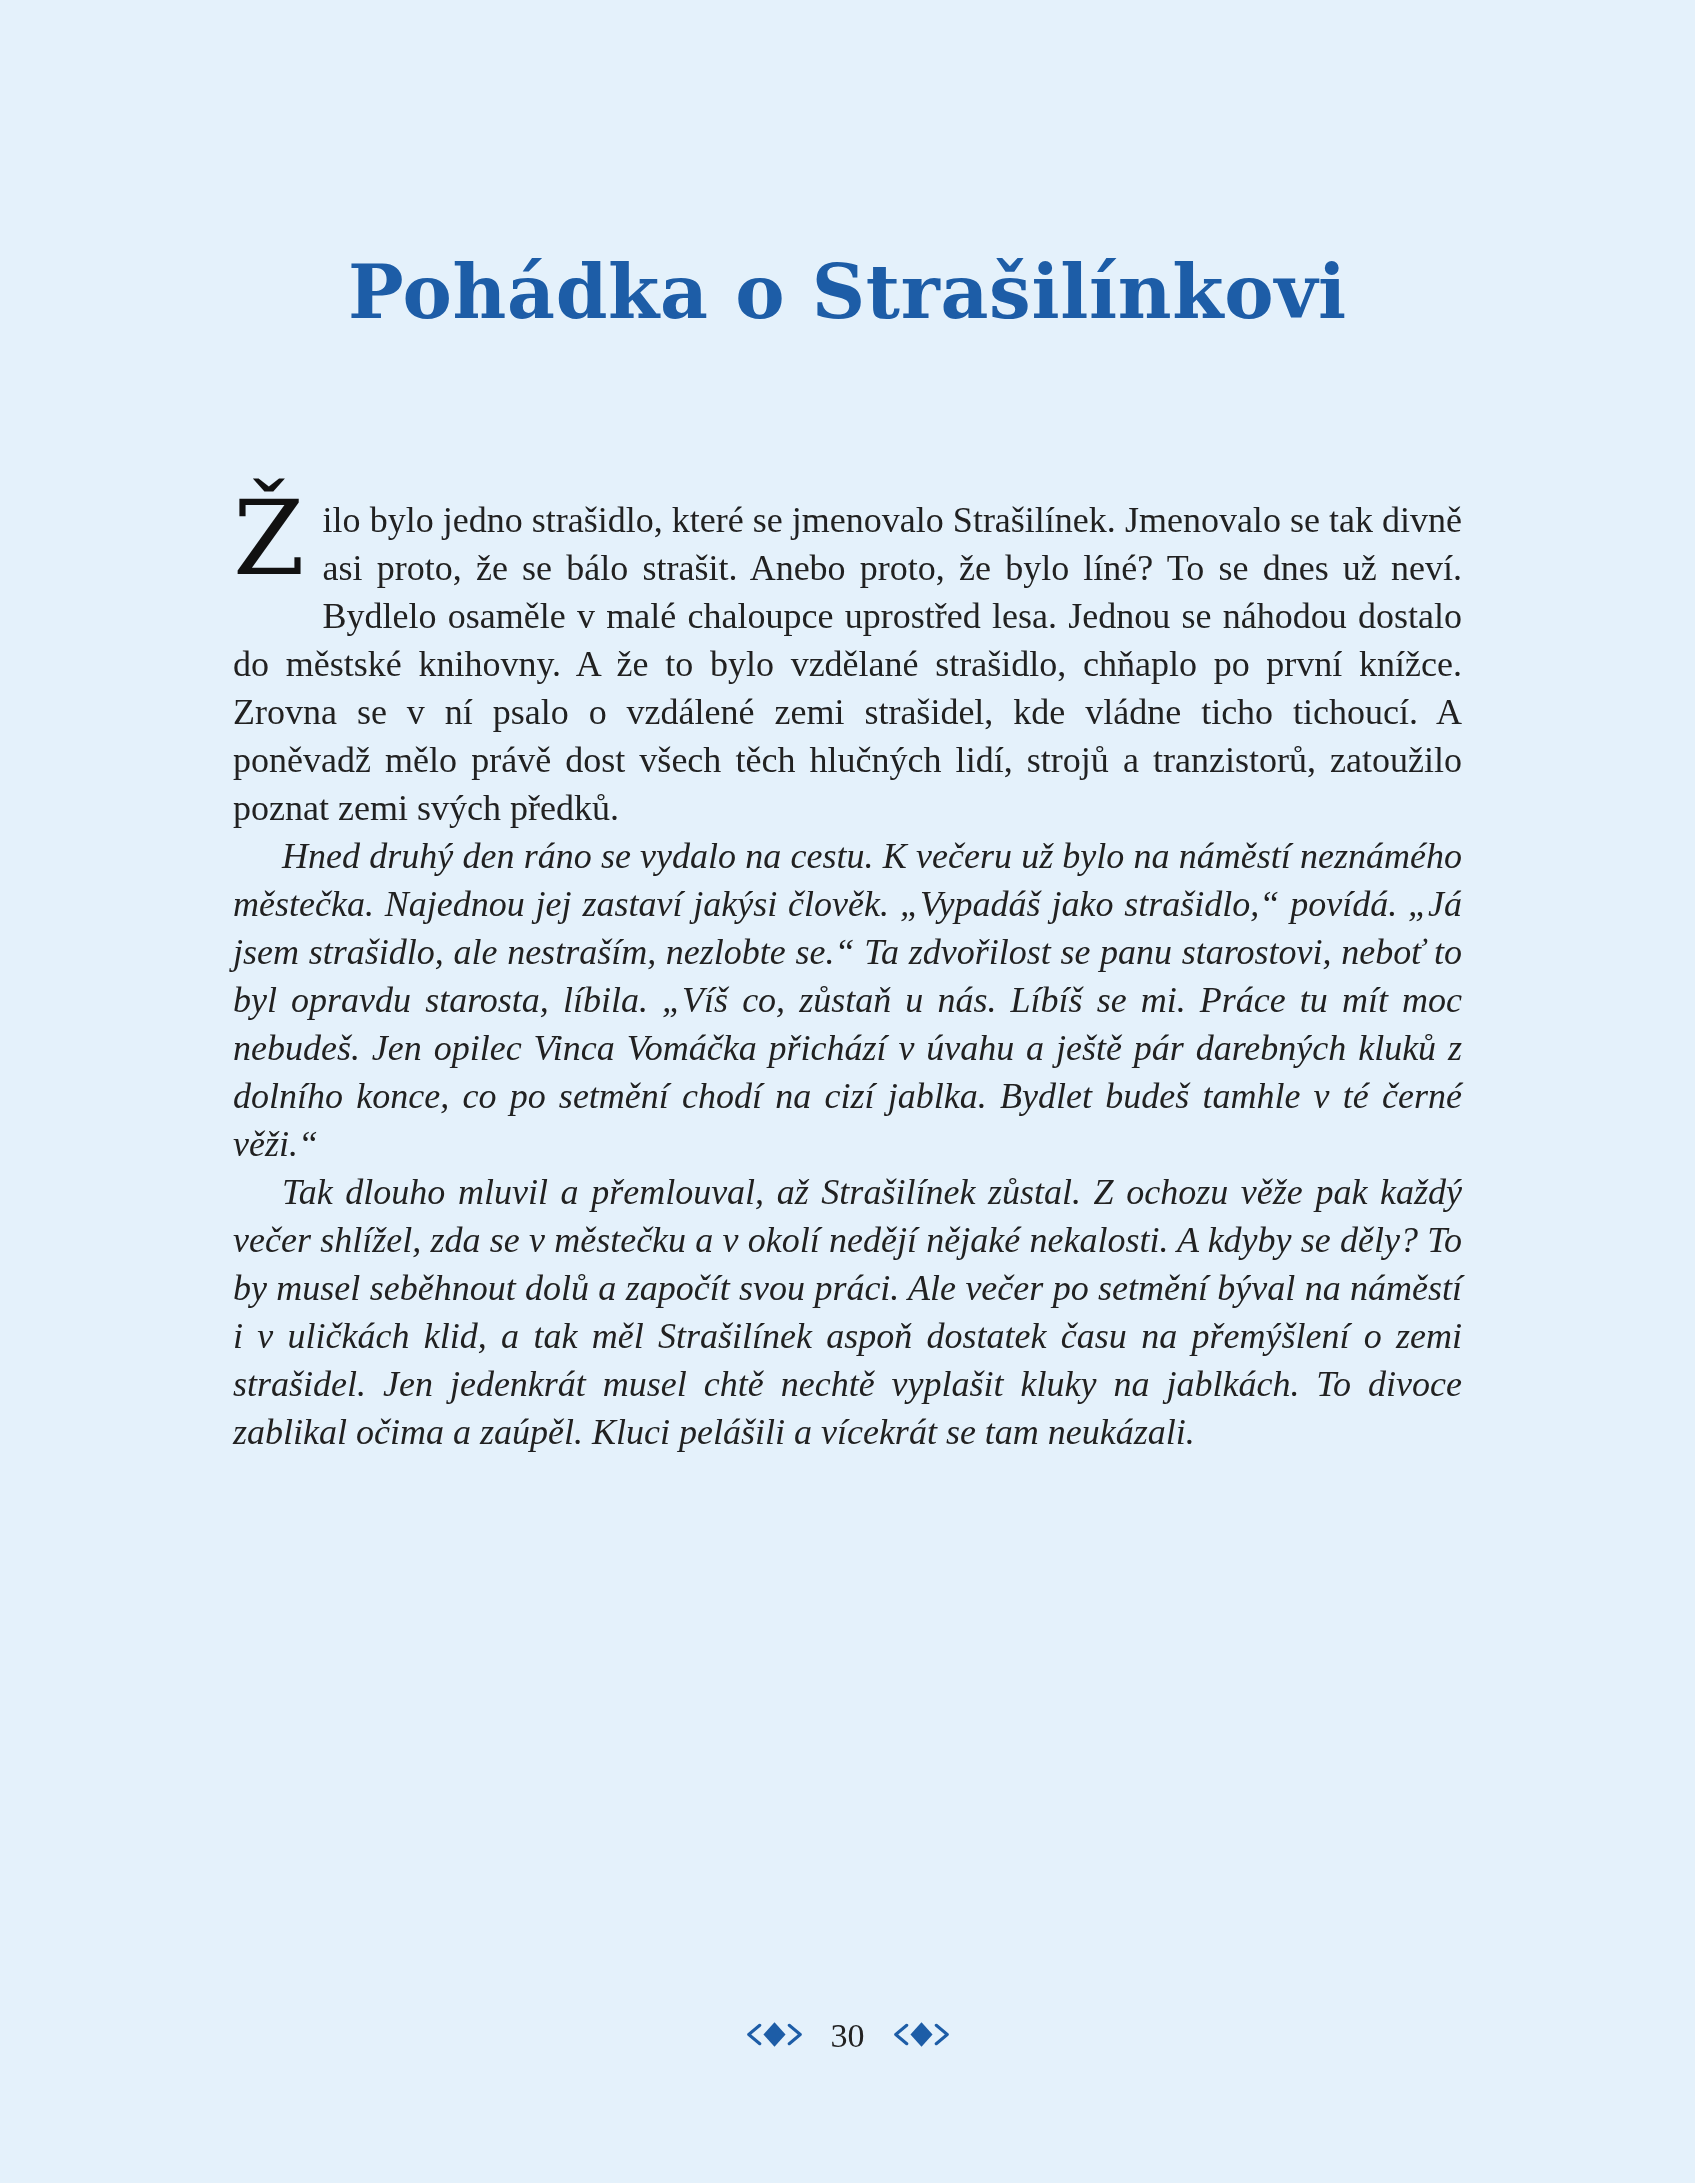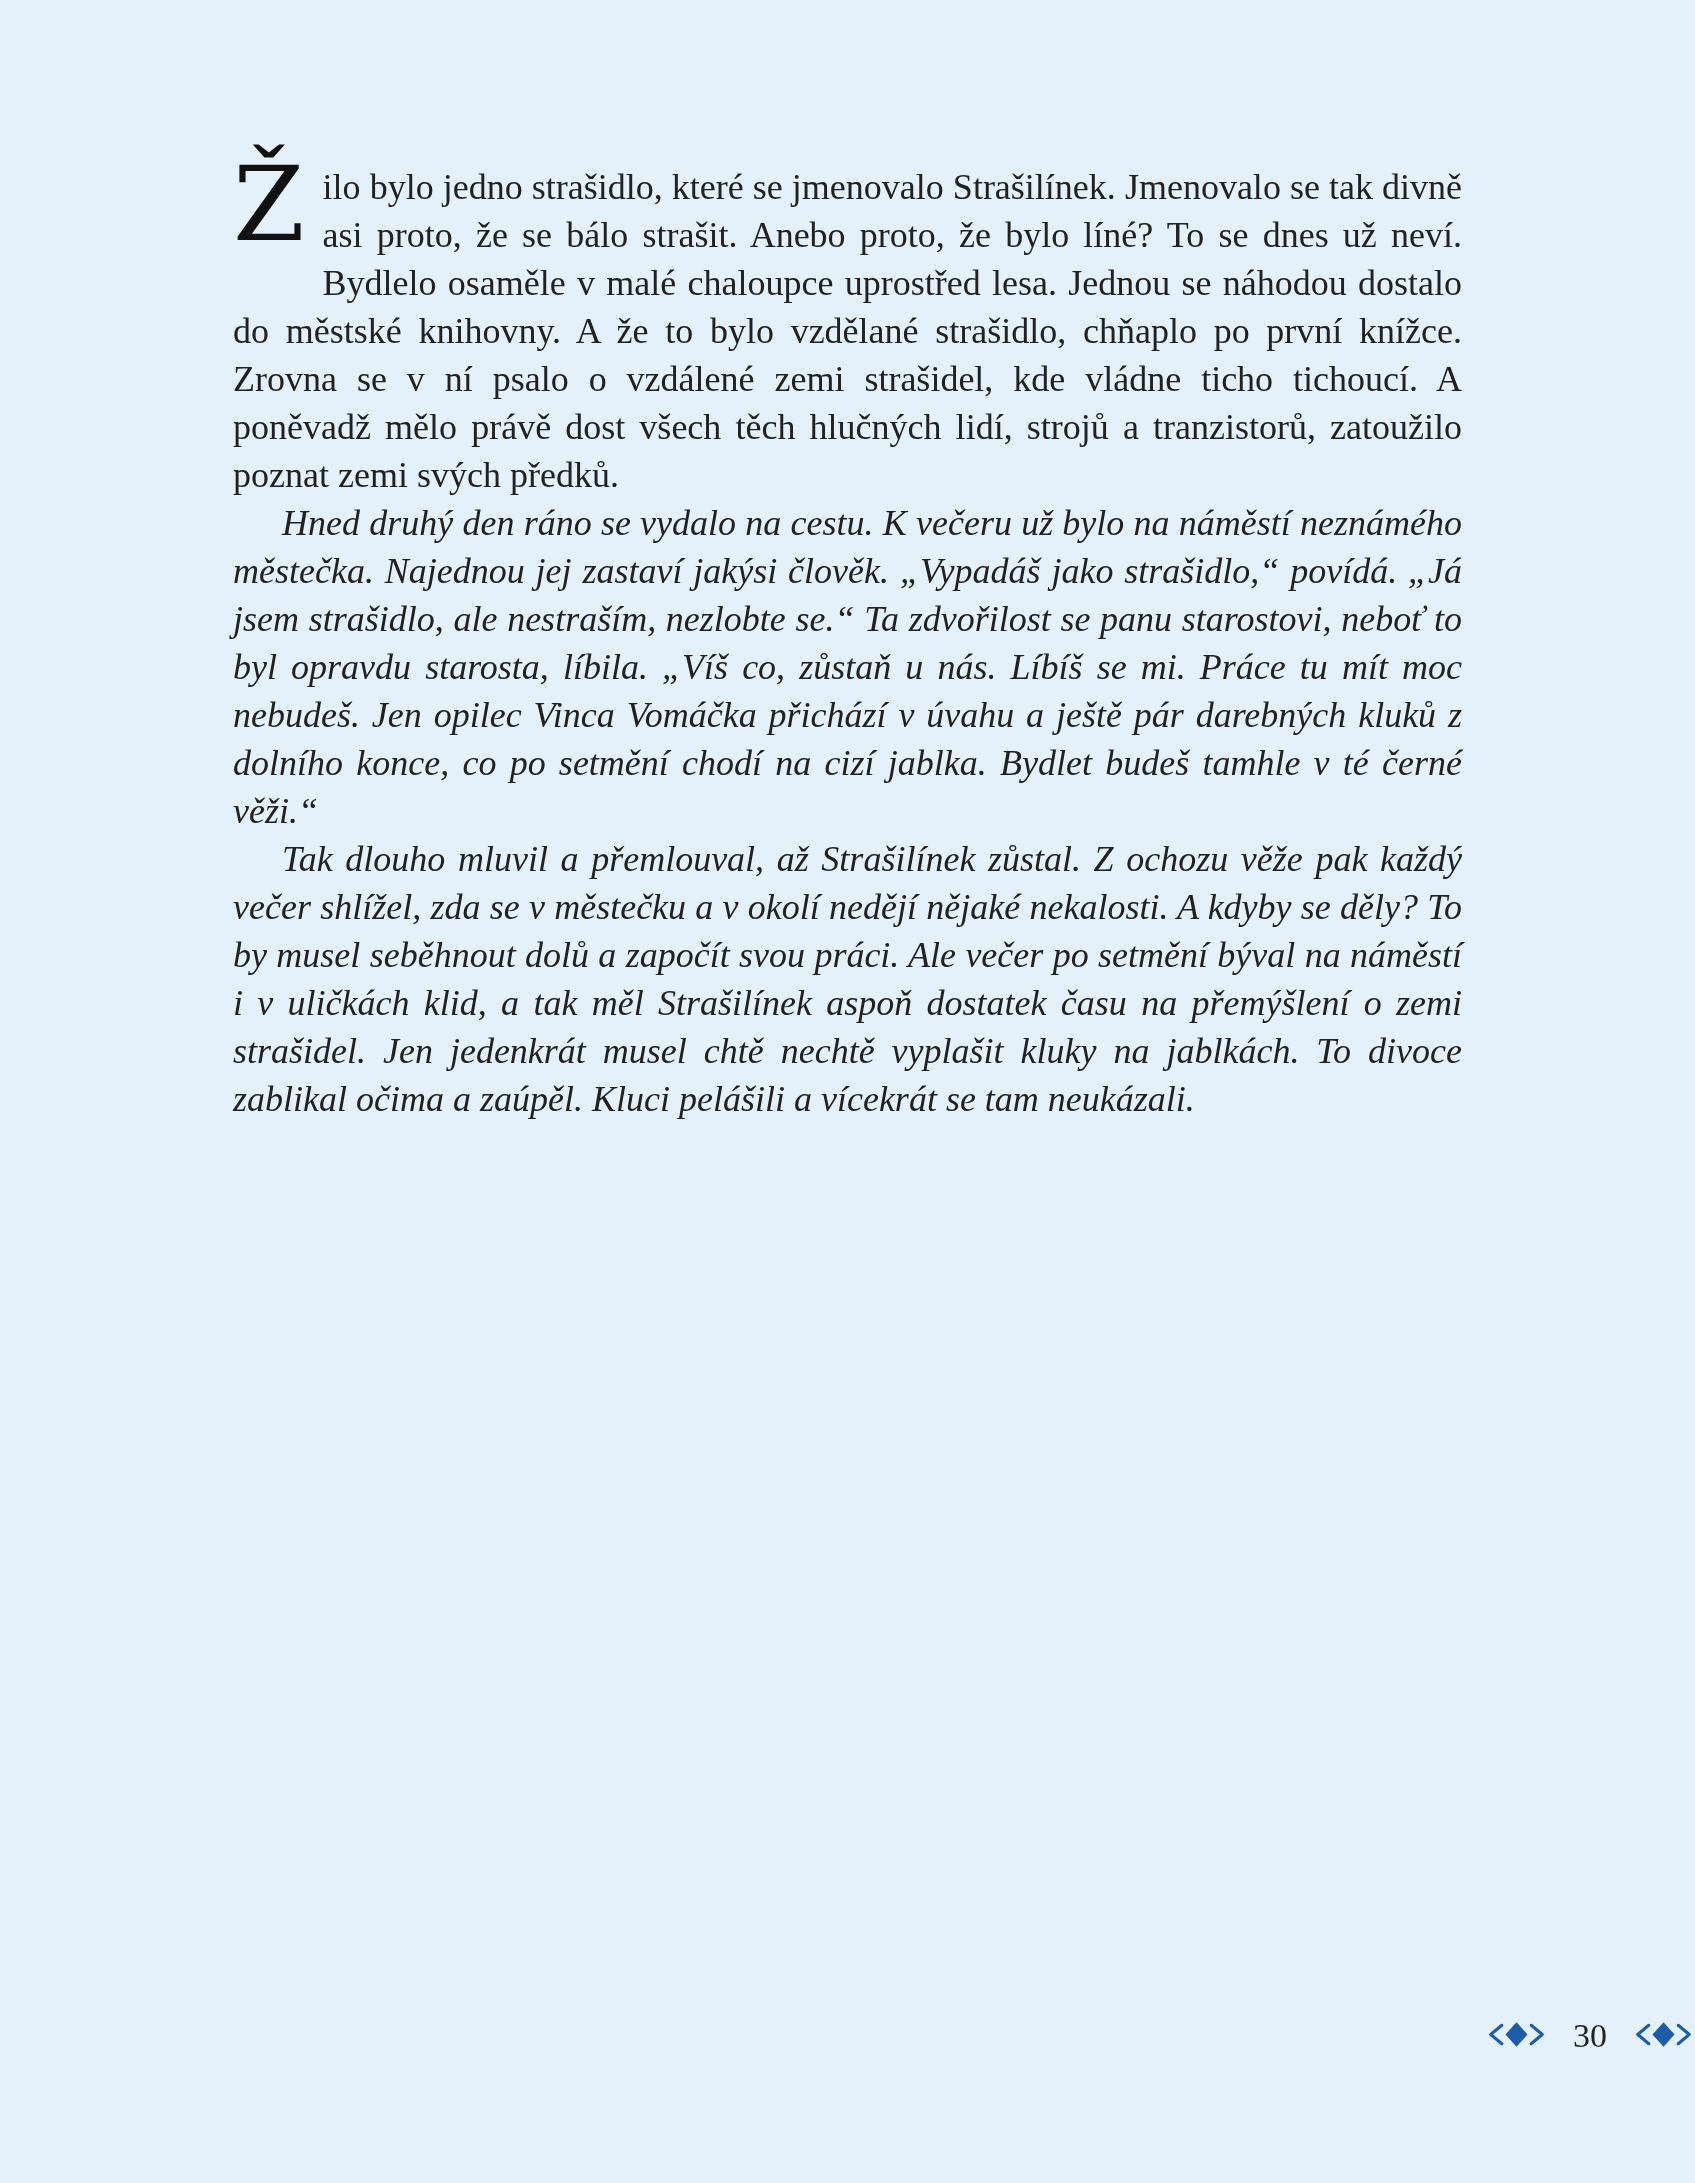--- a/index.html
+++ b/index.html
@@ -57,38 +57,39 @@
     color: #111111;
     font-weight: 400;
   }
   .footer {
     position: absolute;
     left: 0;
     right: 0;
     top: 2016px;
     display: flex;
     align-items: center;
-    justify-content: flex-end;
+    justify-content: center;
     gap: 25px;
   }
   .page-number {
     font-size: 34px;
     color: #222222;
     line-height: 1;
     padding-top: 2.7px;
   }
   .ornament {
     display: block;
   }
 </style>
 </head>
 <body>
 
 <div class="page">
 
+  <h1 class="title">Pohádka o Strašilínkovi</h1>
 
   <div class="body-text">
     <p class="para-first"><span class="drop-cap">Ž</span><span>ilo bylo jedno strašidlo, které se jmenovalo Strašilínek. Jmenovalo se tak divně asi proto, že se bálo strašit. Anebo proto, že bylo líné? To se dnes už neví. Bydlelo osaměle v malé chaloupce uprostřed lesa. Jednou se náhodou dostalo do městské knihovny. A že to bylo vzdělané strašidlo, chňaplo po první knížce. Zrovna se v ní psalo o vzdálené zemi strašidel, kde vládne ticho tichoucí. A poněvadž mělo právě dost všech těch hlučných lidí, strojů a tranzistorů, zatoužilo poznat zemi svých předků.</span></p>
     <p class="para-indent">Hned druhý den ráno se vydalo na cestu. K večeru už bylo na náměstí neznámého městečka. Najednou jej zastaví jakýsi člověk. „Vypadáš jako strašidlo,“ povídá. „Já jsem strašidlo, ale nestraším, nezlobte se.“ Ta zdvořilost se panu starostovi, neboť to byl opravdu starosta, líbila. „Víš co, zůstaň u nás. Líbíš se mi. Práce tu mít moc nebudeš. Jen opilec Vinca Vomáčka přichází v úvahu a ještě pár darebných kluků z dolního konce, co po setmění chodí na cizí jablka. Bydlet budeš tamhle v té černé věži.“</p>
     <p class="para-indent">Tak dlouho mluvil a přemlouval, až Strašilínek zůstal. Z ochozu věže pak každý večer shlížel, zda se v městečku a v okolí nedějí nějaké nekalosti. A kdyby se děly? To by musel seběhnout dolů a započít svou práci. Ale večer po setmění býval na náměstí i v uličkách klid, a tak měl Strašilínek aspoň dostatek času na přemýšlení o zemi strašidel. Jen jedenkrát musel chtě nechtě vyplašit kluky na jablkách. To divoce zablikal očima a zaúpěl. Kluci pelášili a vícekrát se tam neukázali.</p>
   </div>
 
   <div class="footer">
     <svg class="ornament" viewBox="0 0 100 44" width="63" height="27" aria-hidden="true">
       <polyline points="26,7 8,22 26,37" fill="none" stroke="#1d5da7" stroke-width="5" stroke-linecap="round" stroke-linejoin="round"></polyline>

